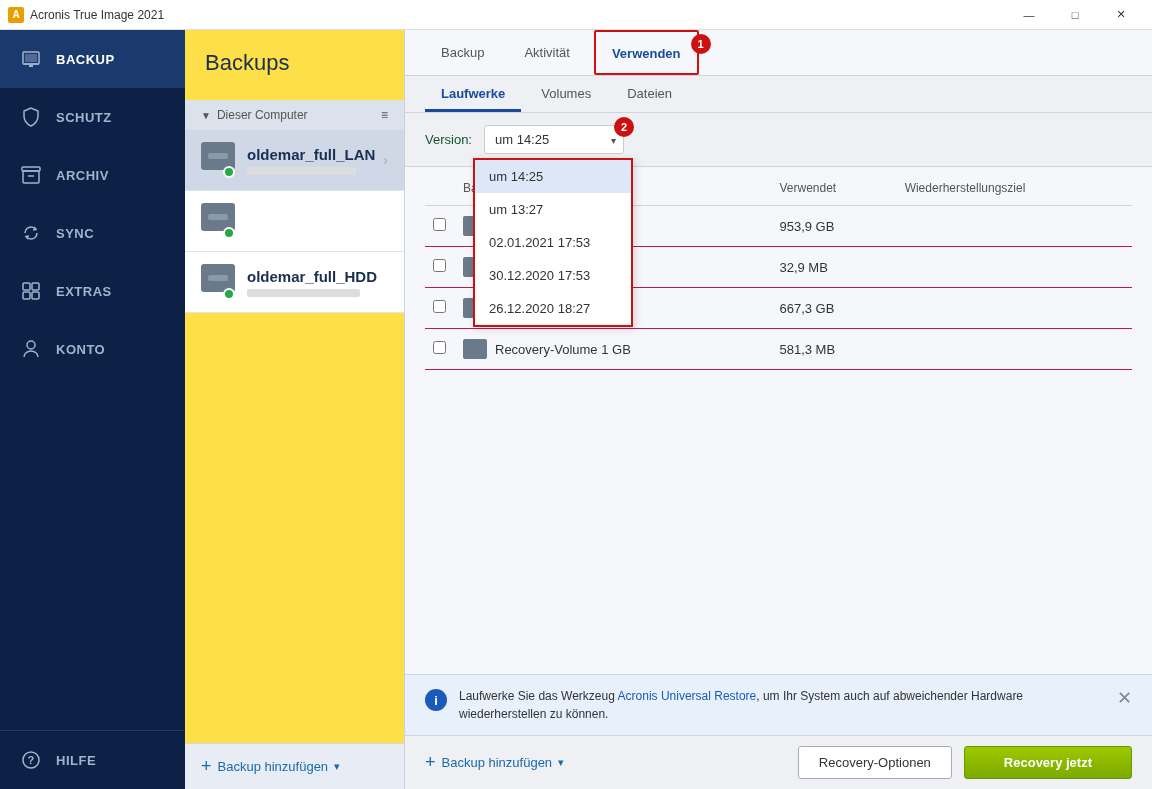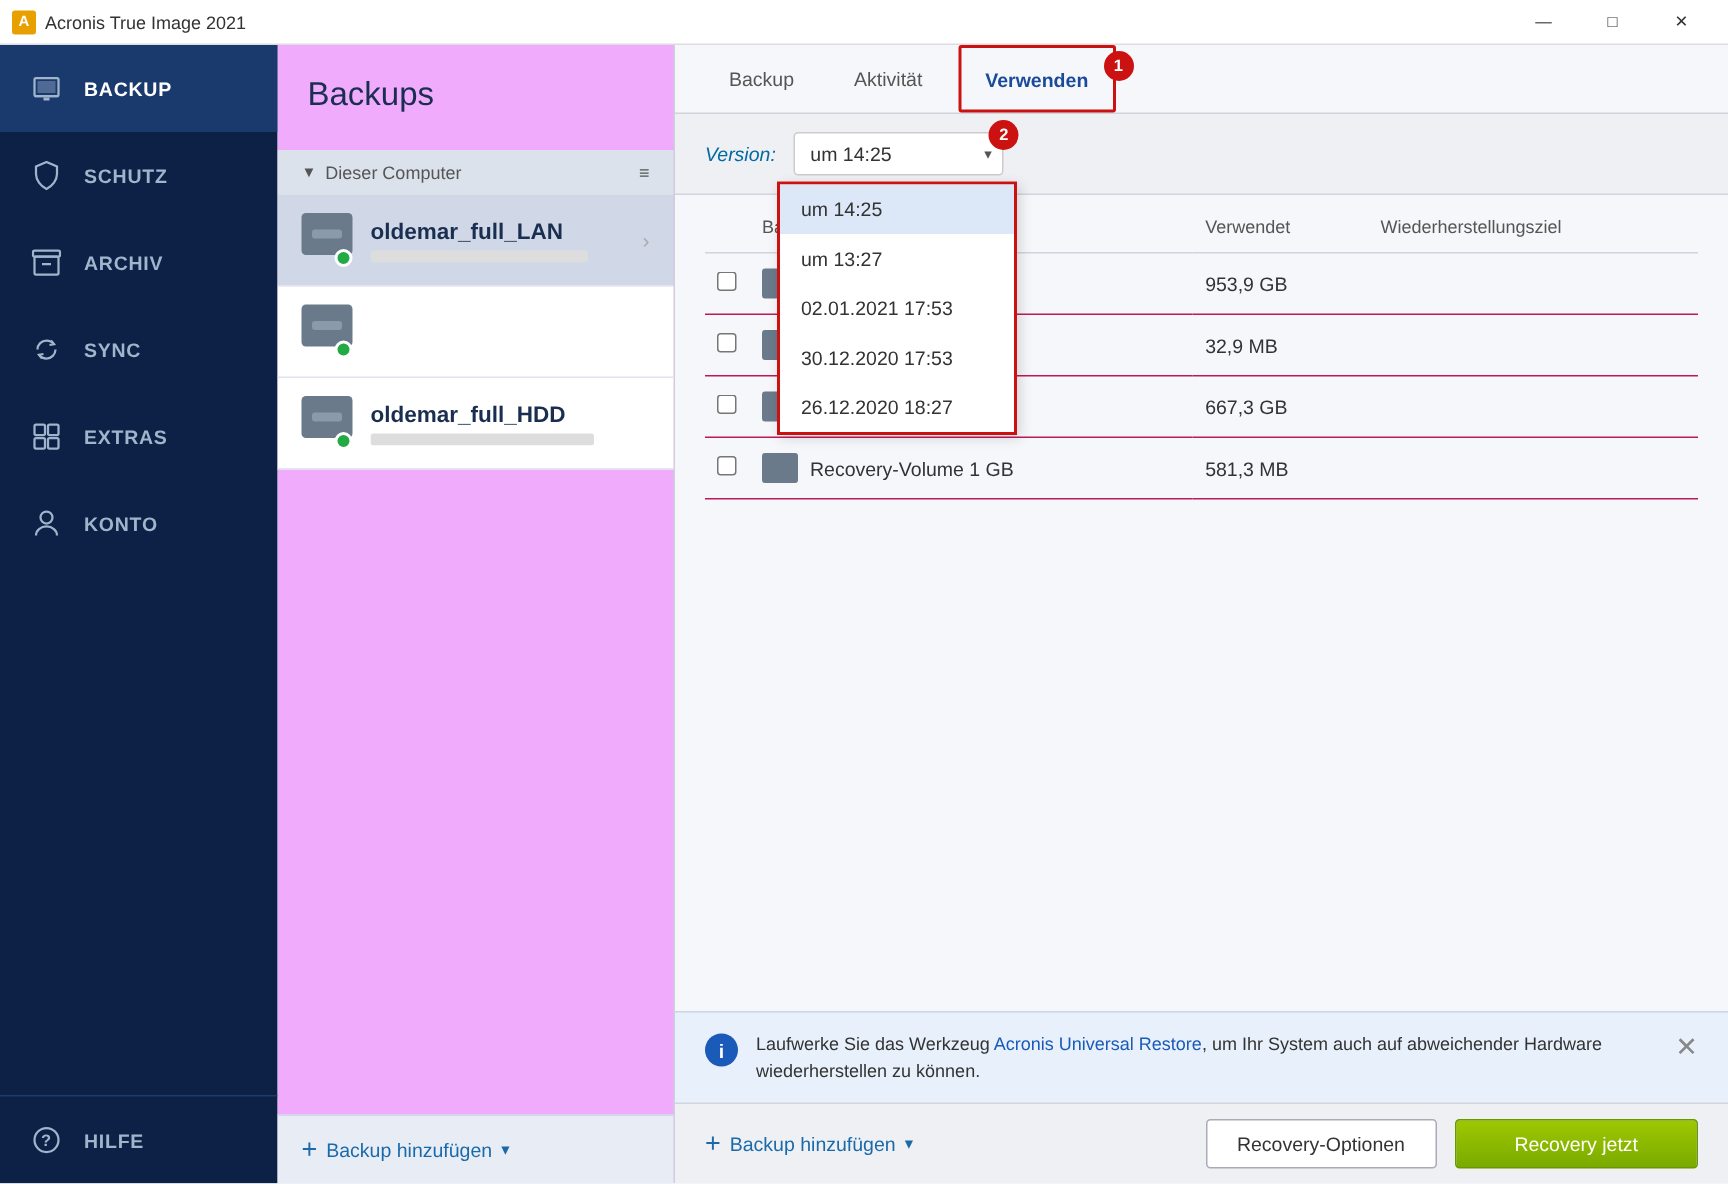--- a/index.html
+++ b/index.html
@@ -90,22 +90,22 @@
 
     
     .content-area {
       flex: 1;
       display: flex;
       overflow: hidden;
     }
 
     
     .backup-list-panel {
-      width: 265px;
-      background: #f0abfc;
+      width: 220px;
+      background: #fde047;
       border-right: 1px solid #ccd0d8;
       display: flex;
       flex-direction: column;
       flex-shrink: 0;
     }
     .backup-list-header {
       padding: 20px 20px 12px 20px;
     }
     .backup-list-title {
       font-size: 22px;
@@ -291,21 +291,21 @@
     .version-row {
       display: flex;
       align-items: center;
       padding: 12px 20px;
       background: #eef0f4;
       border-bottom: 1px solid #d0d4dc;
       gap: 12px;
       flex-shrink: 0;
       position: relative;
     }
-    .version-label { font-size: 13px; color: #0369a1; font-style: italic; }
+    .version-label { font-size: 13px; color: #14532d; }
     .version-select-wrapper {
       position: relative;
       display: inline-block;
     }
     .version-select {
       appearance: none;
       background: white;
       border: 1px solid #ccc;
       border-radius: 3px;
       padding: 6px 30px 6px 10px;
@@ -442,21 +442,21 @@
       cursor: pointer;
     }
     .btn-primary {
       background: linear-gradient(180deg, #9dc800 0%, #7aaa00 100%);
       border: 1px solid #6a9800;
       border-radius: 3px;
       padding: 8px 39px;
       font-size: 13px;
       color: #fff;
       cursor: pointer;
-      font-weight: 400;
+      font-weight: 700;
     }
     .add-backup-chevron {
       color: #1a6aaa;
       font-size: 11px;
     }
   </style>
 </head>
 <body>
 
 <div class="titlebar">
@@ -609,20 +609,31 @@
           <span>Aktivität</span>
         </div>
         <div class="top-tab-recovery-wrapper">
           <div class="top-tab active recovery-highlight">
             <span>Verwenden</span>
           </div>
           <div class="badge-circle">1</div>
         </div>
       </div>
 
+      <div class="sub-tabs">
+        <div class="sub-tab active">
+          <span>Laufwerke</span>
+        </div>
+        <div class="sub-tab">
+          <span>Volumes</span>
+        </div>
+        <div class="sub-tab">
+          <span>Dateien</span>
+        </div>
+      </div>
 
       <div class="version-row">
         <span class="version-label">Version:</span>
         <div class="version-select-wrapper">
           <div class="version-select" style="display:flex;align-items:center;padding-right:28px;min-width:140px;border:1px solid #ccc;border-radius:3px;padding:6px 30px 6px 10px;background:white;font-size:13px;position:relative;">
             <span>um 14:25</span>
           </div>
           <span class="version-select-chevron">▾</span>
 
           <div style="position:absolute;top:-8px;right:-10px;width:20px;height:20px;border-radius:50%;background:#cc1111;color:white;font-size:11px;font-weight:bold;display:flex;align-items:center;justify-content:center;z-index:101;">2</div>

